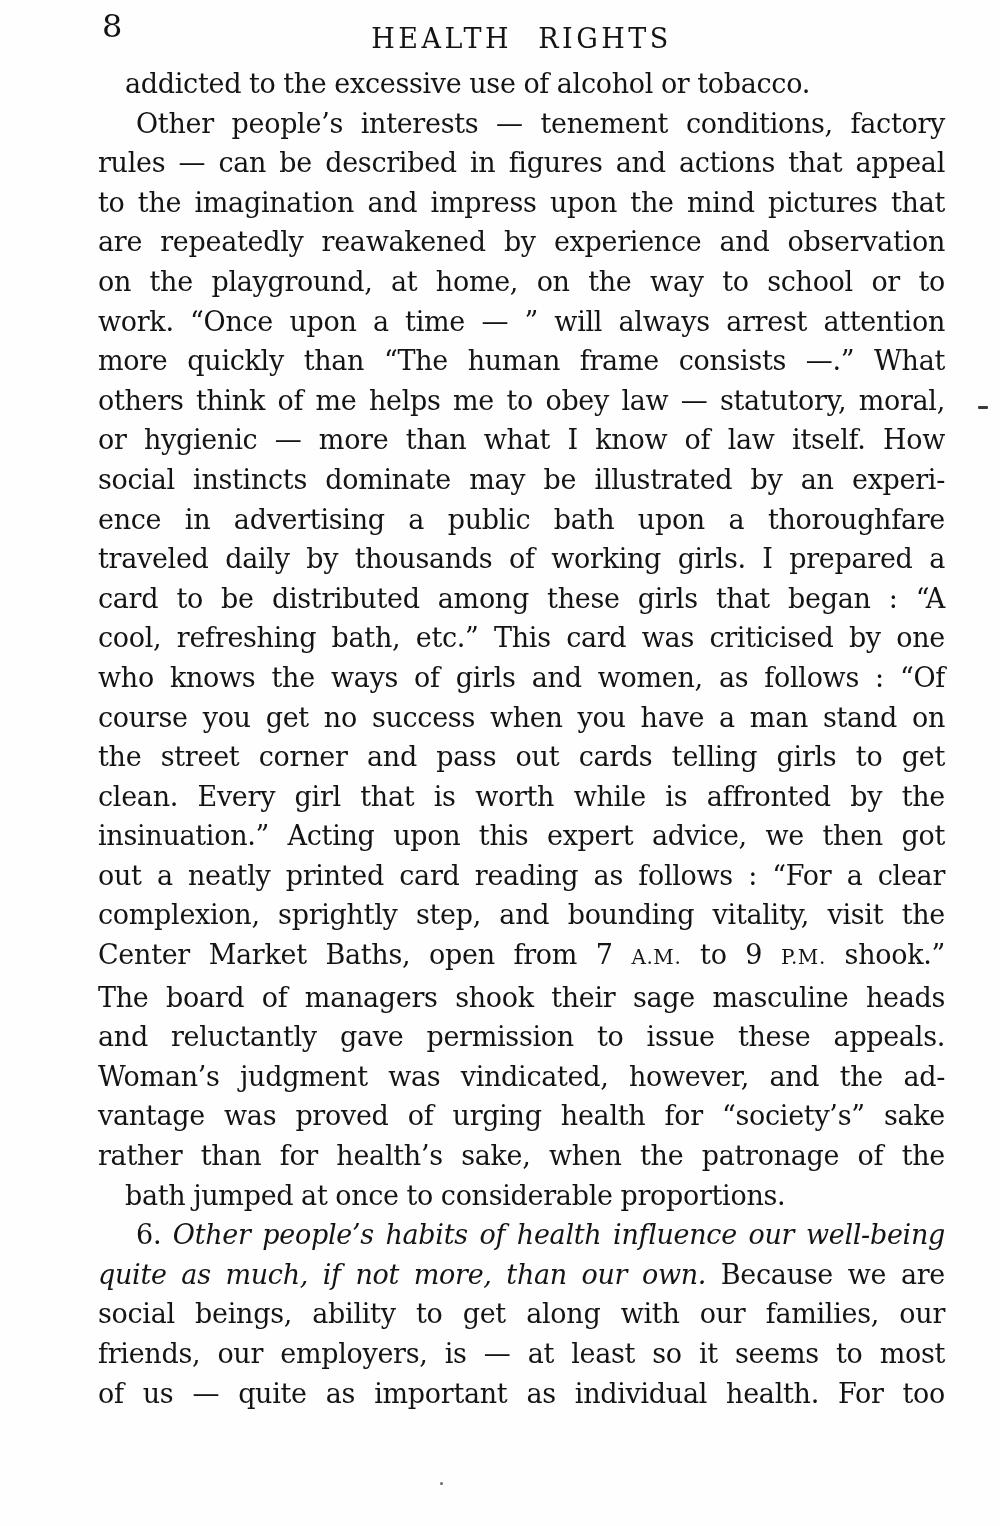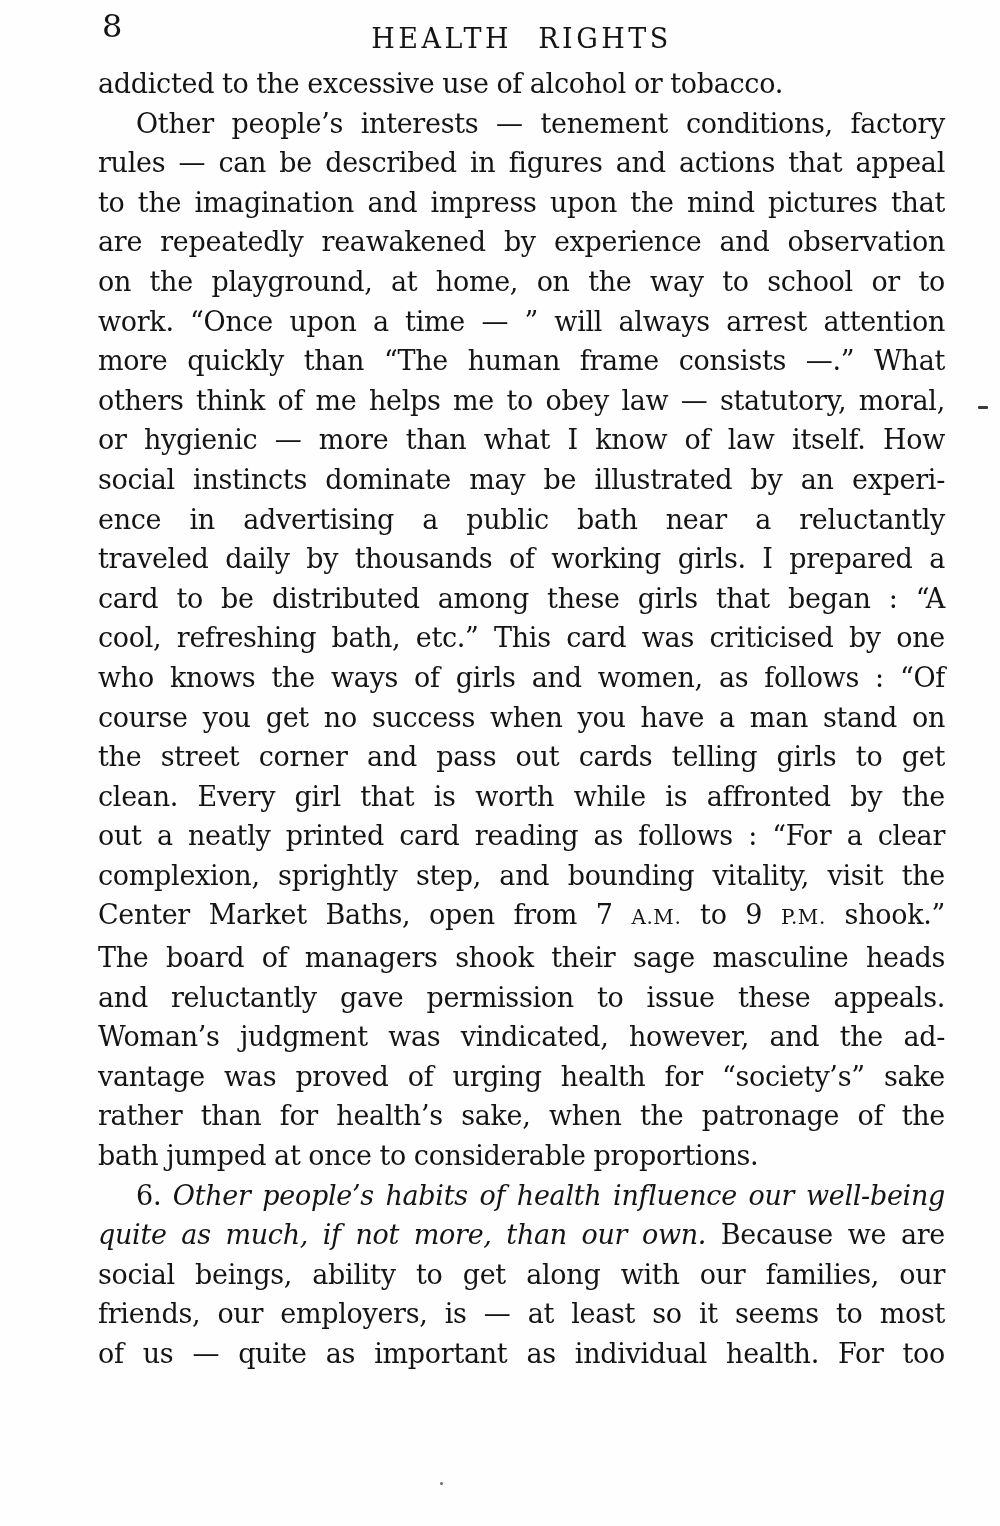--- a/index.html
+++ b/index.html
@@ -60,20 +60,21 @@
   }
   .line {
     min-height: 39.6px;
   }
   .line.j {
     text-align: justify;
     text-align-last: justify;
   }
   .line.nj {
     text-align: left;
+    margin-left: 27px;
   }
   .line.first-indent {
     text-indent: 38px;
   }
   .seg-roman { font-style: normal; }
   .seg-italic { font-style: italic; }
   .seg-smallcaps {
     font-size: 0.74em;
     letter-spacing: 0.6px;
   }
@@ -114,28 +115,29 @@
         <div class="line j first-indent"><span class="seg-roman">Other people’s interests — tenement conditions, factory</span></div>
         <div class="line j"><span class="seg-roman">rules — can be described in figures and actions that appeal</span></div>
         <div class="line j"><span class="seg-roman">to the imagination and impress upon the mind pictures that</span></div>
         <div class="line j"><span class="seg-roman">are repeatedly reawakened by experience and observation</span></div>
         <div class="line j"><span class="seg-roman">on the playground, at home, on the way to school or to</span></div>
         <div class="line j"><span class="seg-roman">work. “Once upon a time — ” will always arrest attention</span></div>
         <div class="line j"><span class="seg-roman">more quickly than “The human frame consists —.” What</span></div>
         <div class="line j"><span class="seg-roman">others think of me helps me to obey law — statutory, moral,</span></div>
         <div class="line j"><span class="seg-roman">or hygienic — more than what I know of law itself. How</span></div>
         <div class="line j"><span class="seg-roman">social instincts dominate may be illustrated by an experi-</span></div>
-        <div class="line j"><span class="seg-roman">ence in advertising a public bath near a reluctantly</span></div>
+        <div class="line j"><span class="seg-roman">ence in advertising a public bath upon a thoroughfare</span></div>
         <div class="line j"><span class="seg-roman">traveled daily by thousands of working girls. I prepared a</span></div>
         <div class="line j"><span class="seg-roman">card to be distributed among these girls that began : “A</span></div>
         <div class="line j"><span class="seg-roman">cool, refreshing bath, etc.” This card was criticised by one</span></div>
         <div class="line j"><span class="seg-roman">who knows the ways of girls and women, as follows : “Of</span></div>
         <div class="line j"><span class="seg-roman">course you get no success when you have a man stand on</span></div>
         <div class="line j"><span class="seg-roman">the street corner and pass out cards telling girls to get</span></div>
         <div class="line j"><span class="seg-roman">clean. Every girl that is worth while is affronted by the</span></div>
+        <div class="line j"><span class="seg-roman">insinuation.” Acting upon this expert advice, we then got</span></div>
         <div class="line j"><span class="seg-roman">out a neatly printed card reading as follows : “For a clear</span></div>
         <div class="line j"><span class="seg-roman">complexion, sprightly step, and bounding vitality, visit the</span></div>
         <div class="line j"><span class="seg-roman">Center Market Baths, open from 7 </span><span class="seg-smallcaps">A.M.</span><span class="seg-roman"> to 9 </span><span class="seg-smallcaps">P.M.</span><span class="seg-roman"> shook.”</span></div>
         <div class="line j"><span class="seg-roman">The board of managers shook their sage masculine heads</span></div>
         <div class="line j"><span class="seg-roman">and reluctantly gave permission to issue these appeals.</span></div>
         <div class="line j"><span class="seg-roman">Woman’s judgment was vindicated, however, and the ad-</span></div>
         <div class="line j"><span class="seg-roman">vantage was proved of urging health for “society’s” sake</span></div>
         <div class="line j"><span class="seg-roman">rather than for health’s sake, when the patronage of the</span></div>
         <div class="line nj"><span class="seg-roman">bath jumped at once to considerable proportions.</span></div>
       </div>

